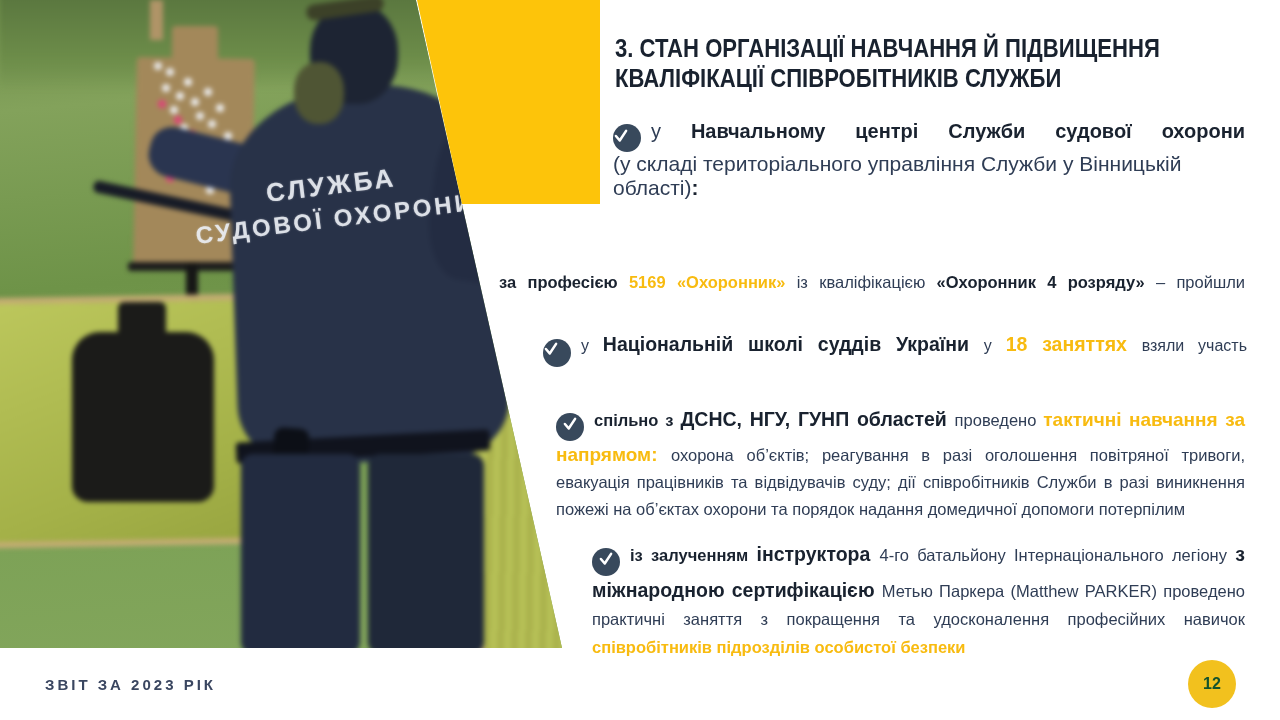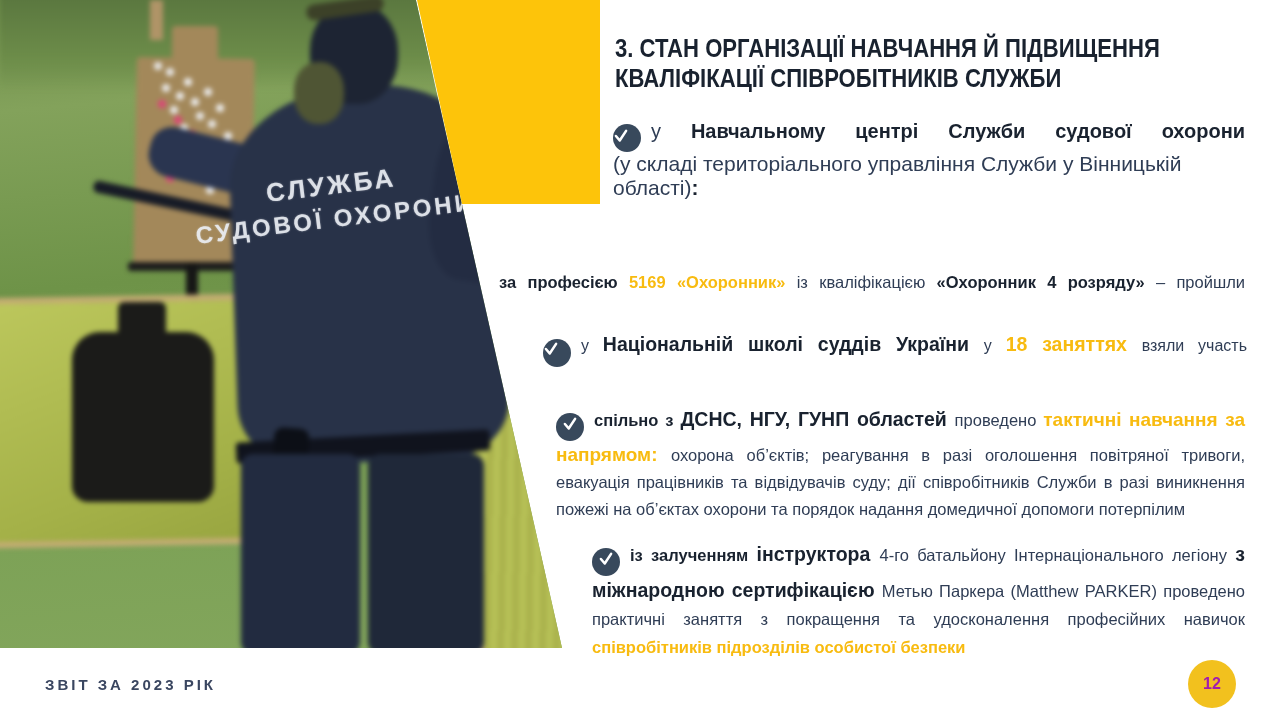--- a/index.html
+++ b/index.html
@@ -86,21 +86,21 @@
   .b2 .school{font-size:19.5px;} .b2 .sessions{font-size:19.5px;}
   .b3{left:556px;top:398px;width:689px;font-size:16.5px;line-height:27px;margin-top:8px;}
   .b3 .orgs{font-size:19.5px;} .b3 .topic{font-size:19px;}
   .b4{left:592px;top:540px;width:653px;font-size:16.5px;line-height:28px;}
   .b4 .inst{font-size:19.5px;} .b4 .cert{font-size:19.5px;}
 
   
   .footer-label{left:45px;top:676px;font-size:15px;font-weight:bold;letter-spacing:3px;
                 color:var(--footer-text,#3A4660);}
   .page-badge{left:1188px;top:660px;width:48px;height:48px;border-radius:50%;
-              background:var(--badge,#F2C11E);color:#a21caf;font-weight:bold;font-size:16px;
+              background:var(--badge,#F2C11E);color:#14532d;font-weight:bold;font-size:16px;
               display:flex;align-items:center;justify-content:center;}
 </style>
 </head>
 <body>
 
 <div id="stage">
 
   <div class="photo">
     <div class="ph-blur">
       <div class="ph-topgrass"></div>

